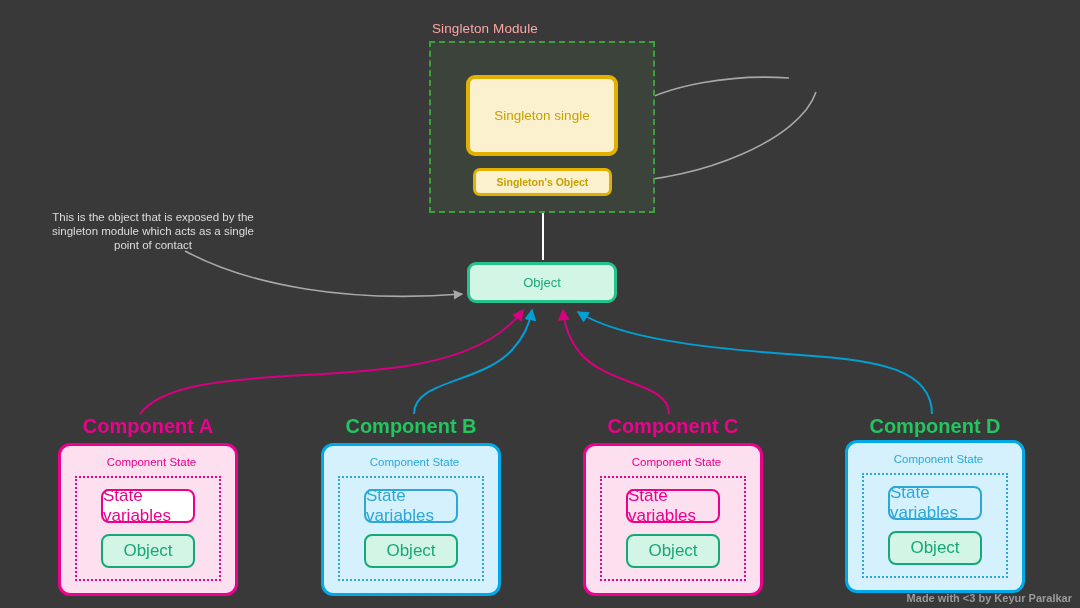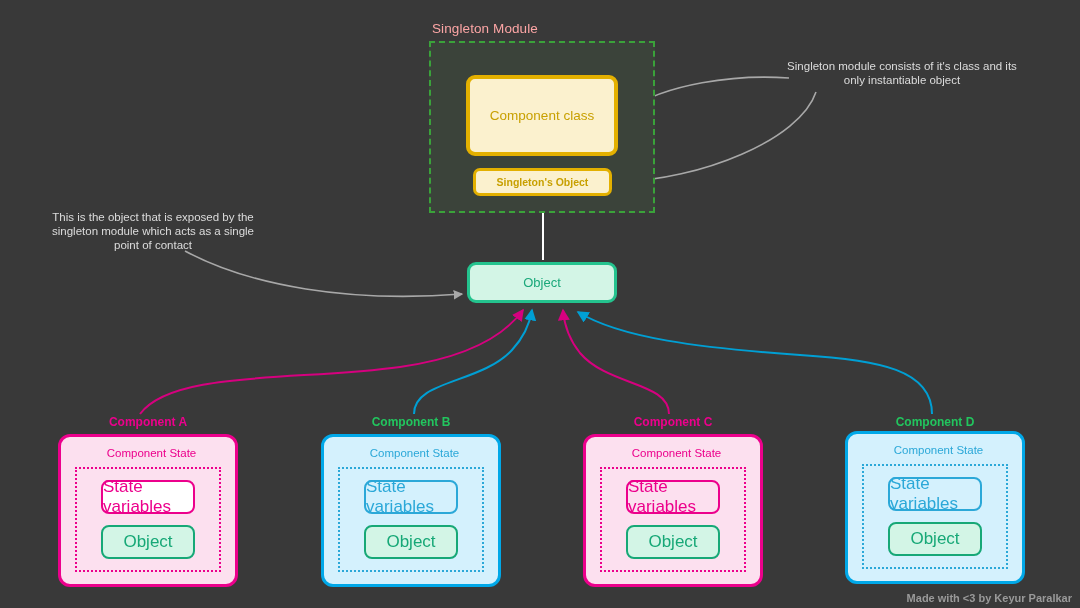--- a/index.html
+++ b/index.html
@@ -75,21 +75,21 @@
     color: #dcdcdc;
     font-size: 11.5px;
     line-height: 14px;
     text-align: center;
   }
   #annot-right { left: 781px; top: 59px; width: 242px; }
   #annot-left  { left: 52px;  top: 210px; width: 202px; }
 
   
   .component-title {
-    font-size: 12px;
+    font-size: 20px;
     font-weight: bold;
     text-align: center;
     width: 200px;
   }
   .component-box {
     width: 180px;
     border-radius: 12px;
     box-sizing: border-box;
   }
   .component-state-label {
@@ -180,31 +180,30 @@
     <path d="M414,414 C414,380 480,384 512,350 C525,336 530,322 532,310" stroke="#009fd4" stroke-width="2" fill="none" marker-end="url(#ar-blue)"></path>
 
     <path d="M669,414 C669,382 608,386 580,353 C568,338 564,322 563,310" stroke="#d6007f" stroke-width="2" fill="none" marker-end="url(#ar-pink)"></path>
 
     <path d="M932,414 C932,370 880,360 800,355 C700,348 620,338 578,312" stroke="#009fd4" stroke-width="2" fill="none" marker-end="url(#ar-blue)"></path>
   </svg>
 
   <div class="abs" id="module-label">Singleton Module</div>
   <div class="abs" id="module-box"></div>
   <div class="abs" id="singleton-class">
-    <span>Component class</span>
+    <span>Singleton single</span>
   </div>
   <div class="abs" id="singleton-object">
     <span>Singleton's Object</span>
   </div>
 
   <div class="abs" id="central-object">
     <span>Object</span>
   </div>
 
-  <div class="abs annotation" id="annot-right">Singleton module consists of it's class and its only instantiable object</div>
   <div class="abs annotation" id="annot-left">This is the object that is exposed by the singleton module which acts as a single point of contact</div>
 
   <div class="abs pink compA" style="left:48px; top:415px;">
     <div class="component-title" style="margin-left:0;">Component A</div>
     <div class="component-box" style="margin-left:10px; margin-top:5px;">
       <div class="component-state-label">Component State</div>
       <div class="state-dashed">
         <div class="inner-box state-vars">
           <span>State variables</span>
         </div>

